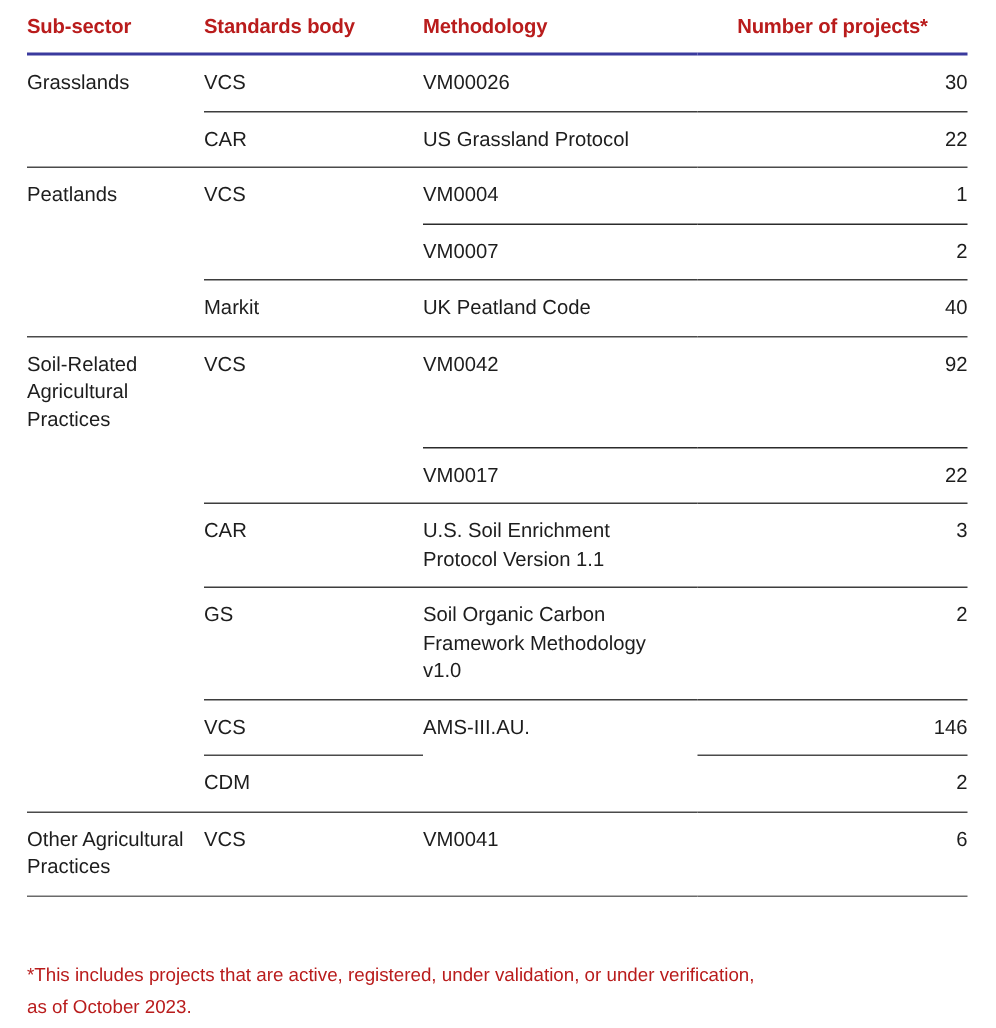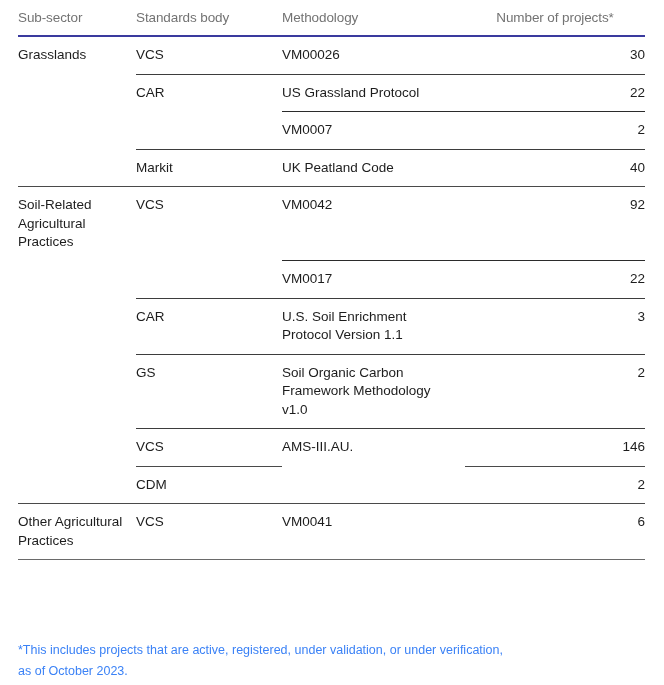--- a/index.html
+++ b/index.html
@@ -32,22 +32,22 @@
     table-layout: fixed;
   }
 
   table.data-table col.c-sub   { width: 118px; }
   table.data-table col.c-std   { width: 146px; }
   table.data-table col.c-meth  { width: 183px; }
   table.data-table col.c-num   { width: 180px; }
 
   thead th {
     font-size: 13.5px;
-    font-weight: normal;
-    color: #737373;
+    font-weight: bold;
+    color: #b91c1c;
     text-align: left;
     padding: 0 0 10px 0;
     vertical-align: top;
     letter-spacing: -0.1px;
   }
   thead th.num {
     text-align: center;
   }
   thead tr {
     border-bottom: 2px solid #3a3a9e;
@@ -96,21 +96,21 @@
     padding: 0;
   }
 
   .footnote {
     position: absolute;
     left: 18px;
     top: 640px;
     width: 610px;
     font-size: 12.5px;
     line-height: 21px;
-    color: #3b82f6;
+    color: #b91c1c;
   }
   .footnote span { display: block; }
 </style>
 </head>
 <body>
 
 <div id="page">
 
   <table class="data-table">
     <colgroup>
@@ -137,20 +137,26 @@
       </tr>
 
       <tr class="sep-from-std">
         <td class="c-sub-cell"></td>
         <td class="c-std-cell">CAR</td>
         <td class="c-meth-cell">US Grassland Protocol</td>
         <td class="num">22</td>
       </tr>
 
 
+      <tr class="sep-full">
+        <td class="c-sub-cell">Peatlands</td>
+        <td class="c-std-cell">VCS</td>
+        <td class="c-meth-cell">VM0004</td>
+        <td class="num">1</td>
+      </tr>
 
       <tr class="sep-from-meth">
         <td class="c-sub-cell"></td>
         <td class="c-std-cell"></td>
         <td class="c-meth-cell">VM0007</td>
         <td class="num">2</td>
       </tr>
 
       <tr class="sep-from-std">
         <td class="c-sub-cell"></td>

